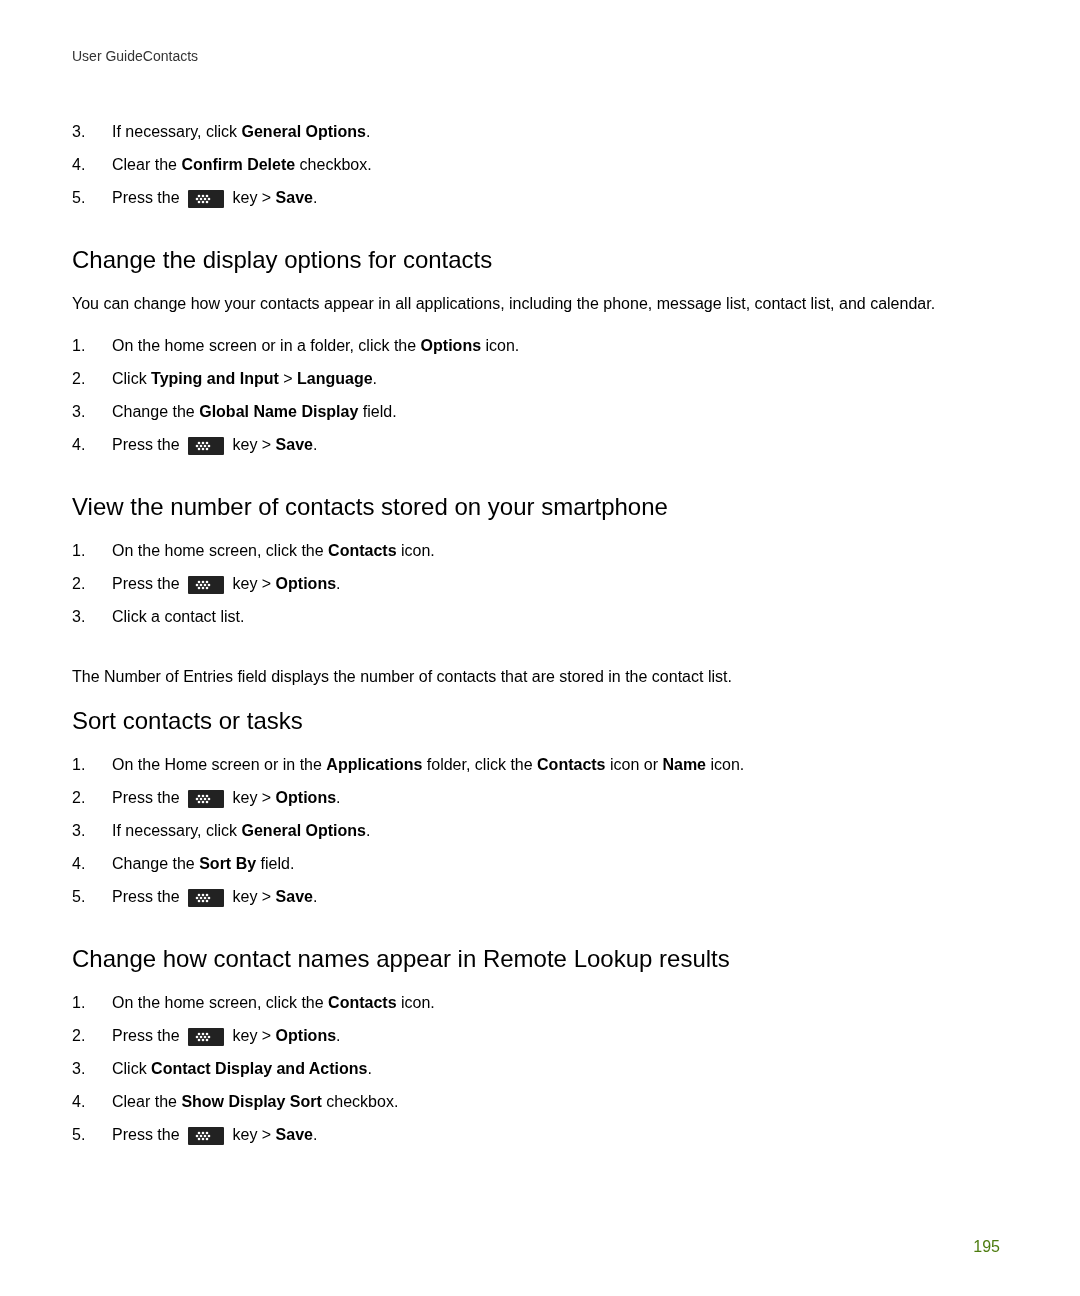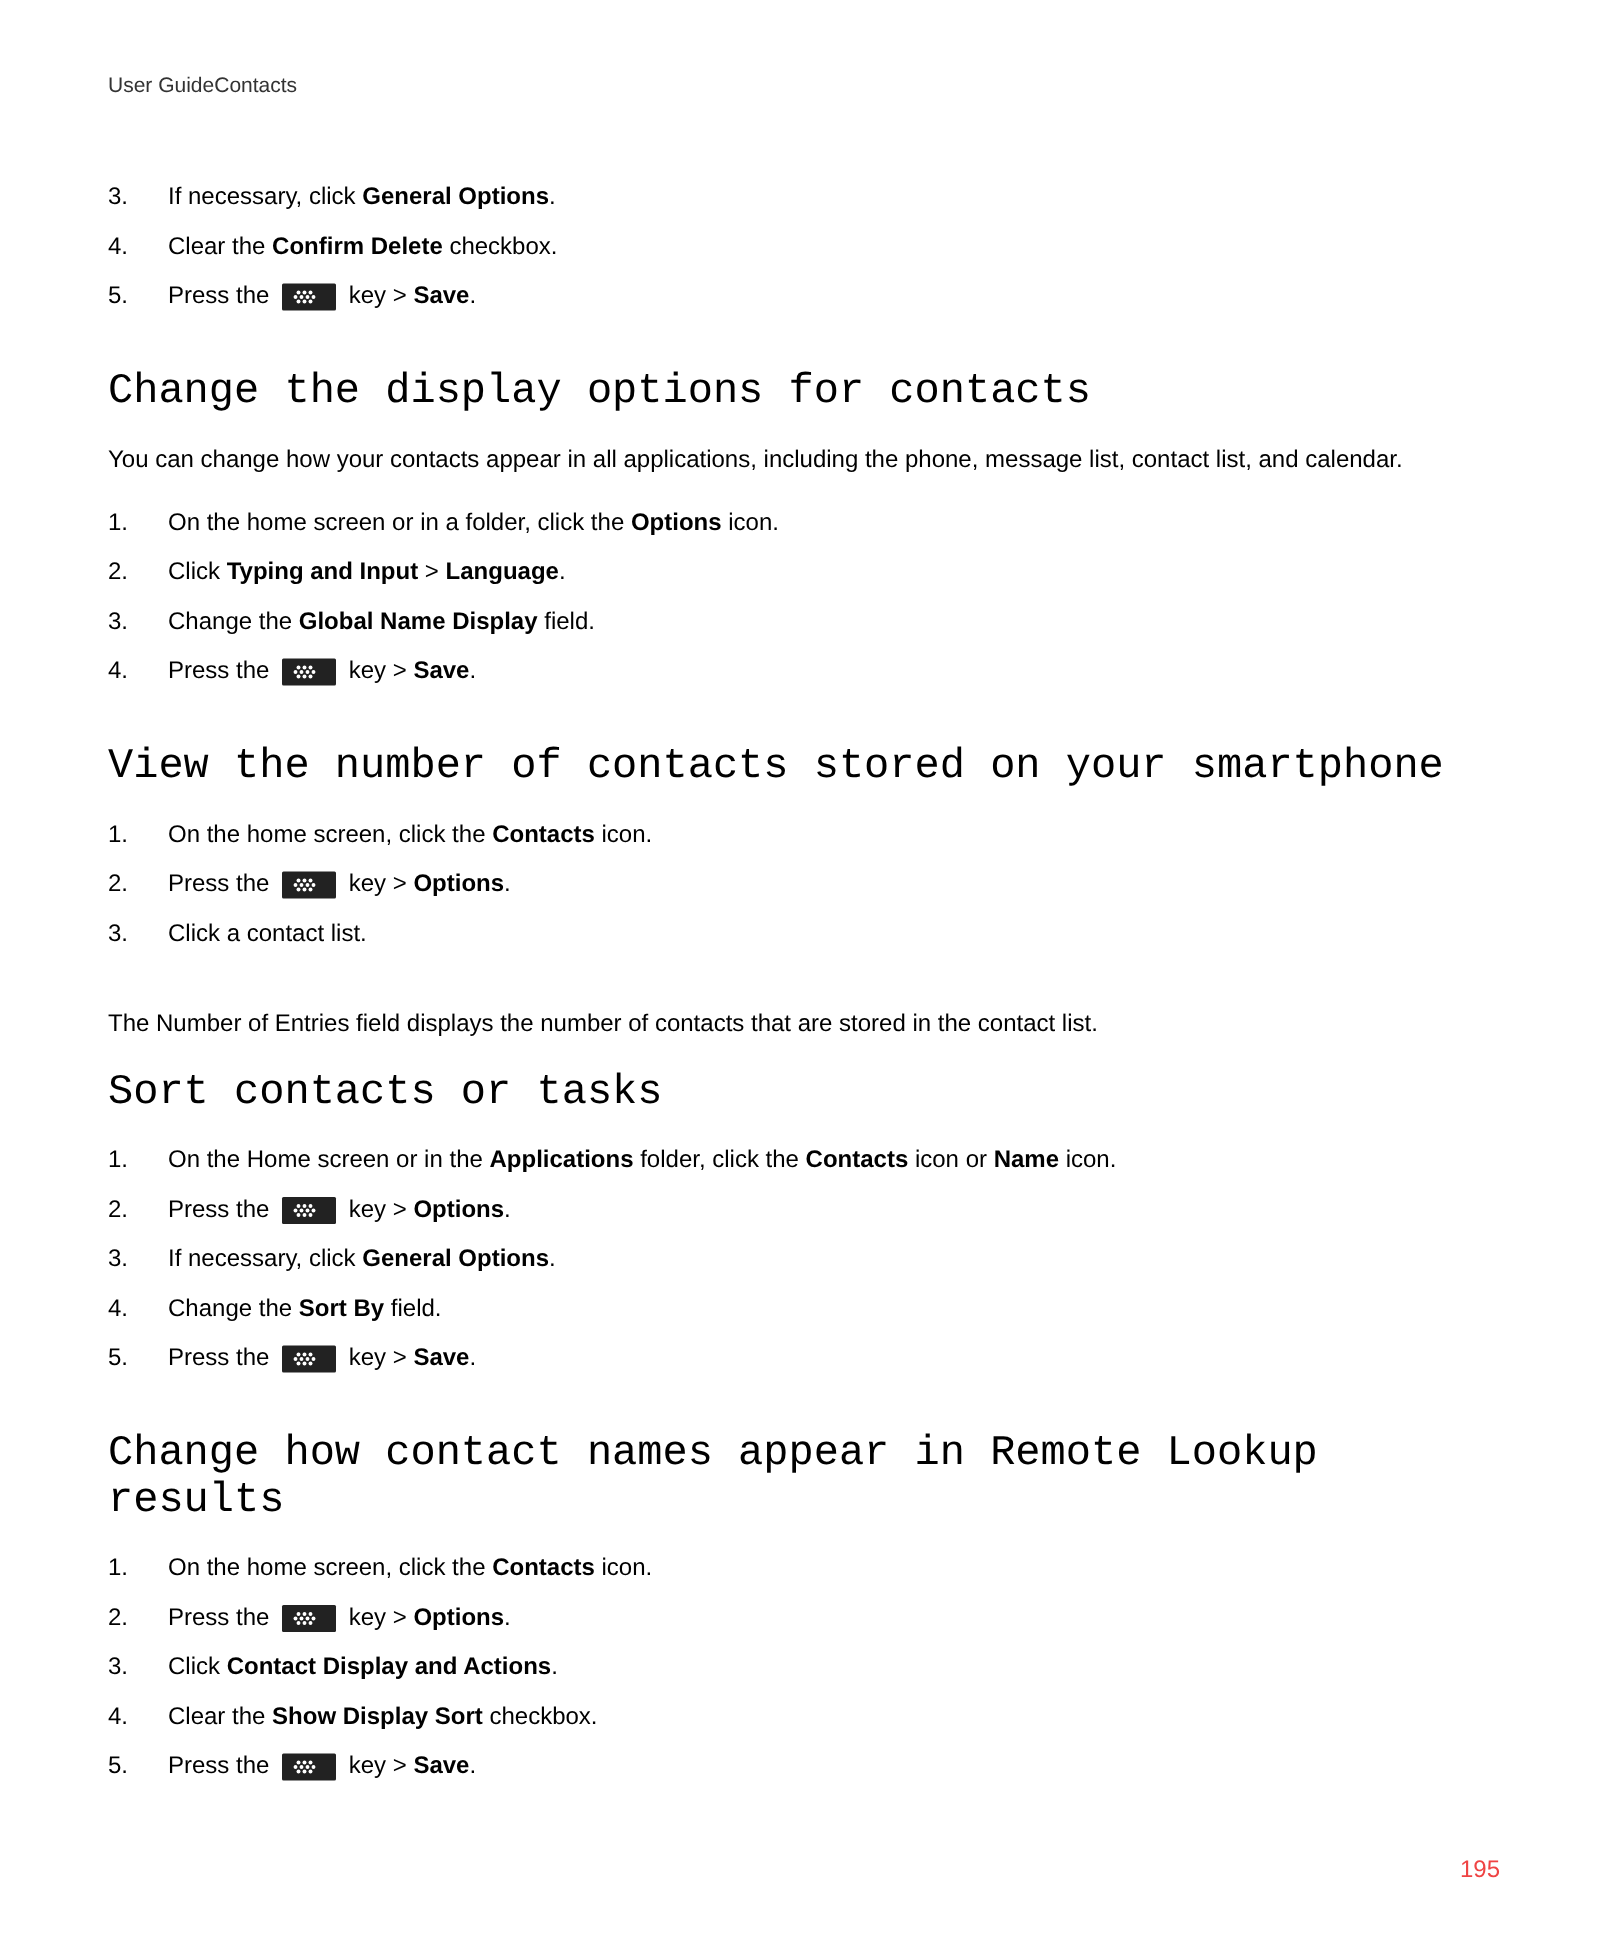--- a/index.html
+++ b/index.html
@@ -35,26 +35,25 @@
       line-height: 1.5;
     }
     ol.steps li .num {
       width: 40px;
       flex-shrink: 0;
     }
     ol.steps li .text {
       flex: 1;
     }
     h2.section-heading {
-      font-size: 28px;
+      font-size: 24px;
       font-weight: 500;
       margin-top: 6px;
       margin-bottom: 18px;
       color: #000;
-      font-family: Liberation Mono, monospace;
     }
     p.body-text {
       margin-bottom: 18px;
       line-height: 1.5;
     }
     .bb-key {
       display: inline-block;
       width: 36px;
       height: 18px;
       background: #222;
@@ -67,21 +66,21 @@
       position: absolute;
       left: 50%;
       top: 50%;
       transform: translate(-50%, -50%);
     }
     .page-number {
       position: absolute;
       bottom: 40px;
       right: 80px;
       font-size: 16px;
-      color: #ef4444;
+      color: #4d7c0f;
     }
     b {
       font-weight: 700;
     }
   </style>
 </head>
 <body>
 
 <div class="header-row">
   <span>User Guide</span>

